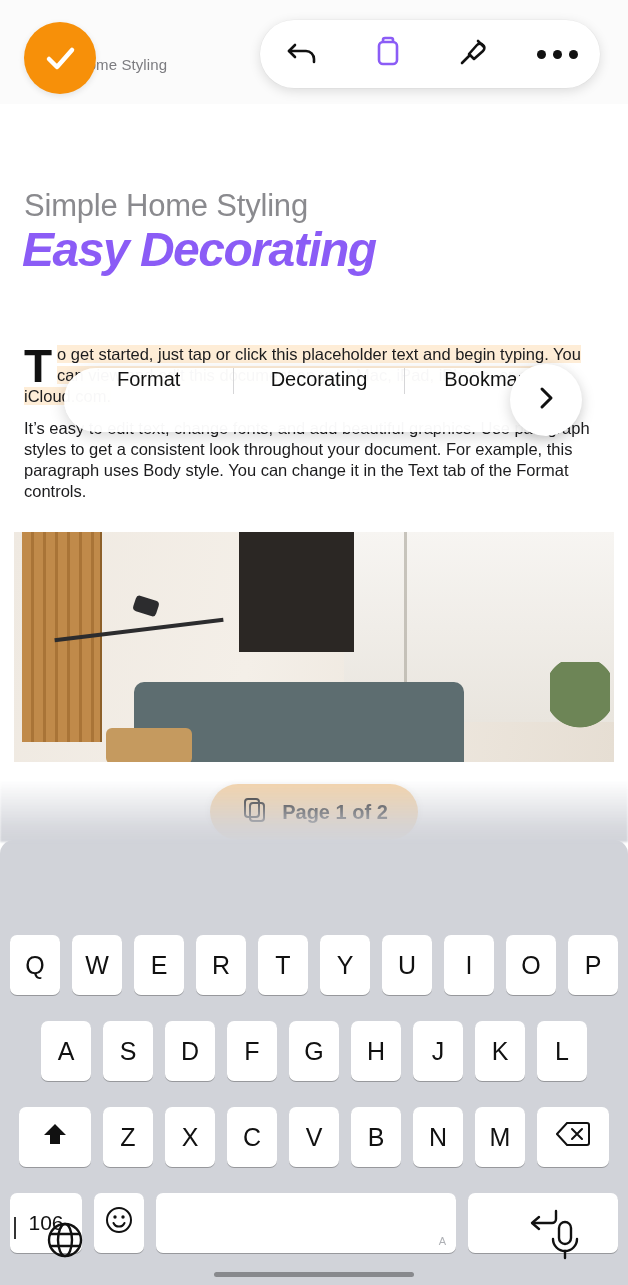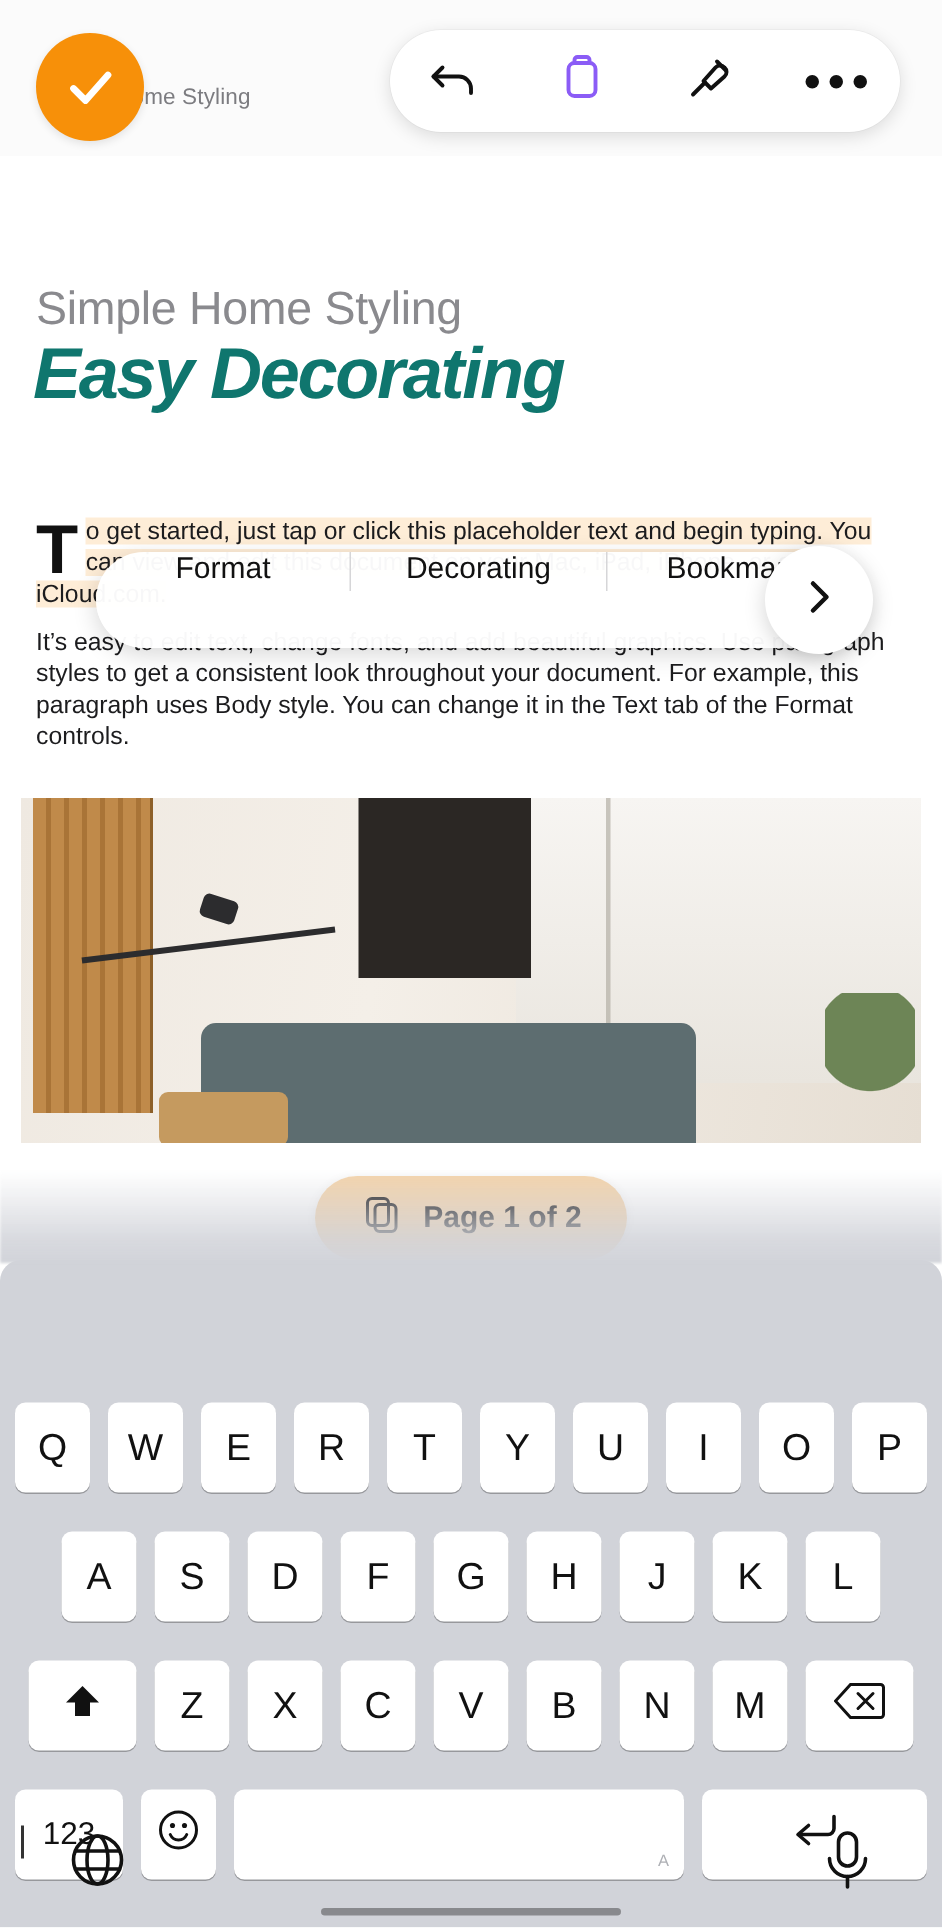--- a/index.html
+++ b/index.html
@@ -106,21 +106,21 @@
     letter-spacing: -0.2px;
   }
   .doc-headline {
     position: absolute;
     left: 22px;
     top: 118px;
     font-size: 48px;
     font-weight: bold;
     font-style: italic;
     letter-spacing: -1.5px;
-    color: #0f766e;
+    color: #8b5cf6;
     white-space: nowrap;
   }
 
   .body-para {
     position: absolute;
     left: 24px;
     width: 580px;
     font-size: 16.5px;
     line-height: 21px;
     color: #1c1c1e;
@@ -557,21 +557,21 @@
         <span>
           <svg width="34" height="28" viewBox="0 0 34 28">
             <path d="M11 3 H31 a2 2 0 0 1 2 2 v18 a2 2 0 0 1 -2 2 H11 L1 14 Z" fill="none" stroke="#111" stroke-width="2"></path>
             <path d="M16 9 l10 10M26 9 l-10 10" stroke="#111" stroke-width="2" stroke-linecap="round"></path>
           </svg>
         </span>
       </div>
     </div>
 
     <div class="krow r4">
-      <div class="key num">123</div>
+      <div class="key num">106</div>
       <div class="key">
         <span>
           <svg width="30" height="30" viewBox="0 0 30 30">
             <circle cx="15" cy="15" r="12" fill="none" stroke="#111" stroke-width="2"></circle>
             <circle cx="11" cy="12" r="1.7" fill="#111"></circle>
             <circle cx="19" cy="12" r="1.7" fill="#111"></circle>
             <path d="M9.5 18 a6 6 0 0 0 11 0" fill="none" stroke="#111" stroke-width="2" stroke-linecap="round"></path>
           </svg>
         </span>
       </div>

